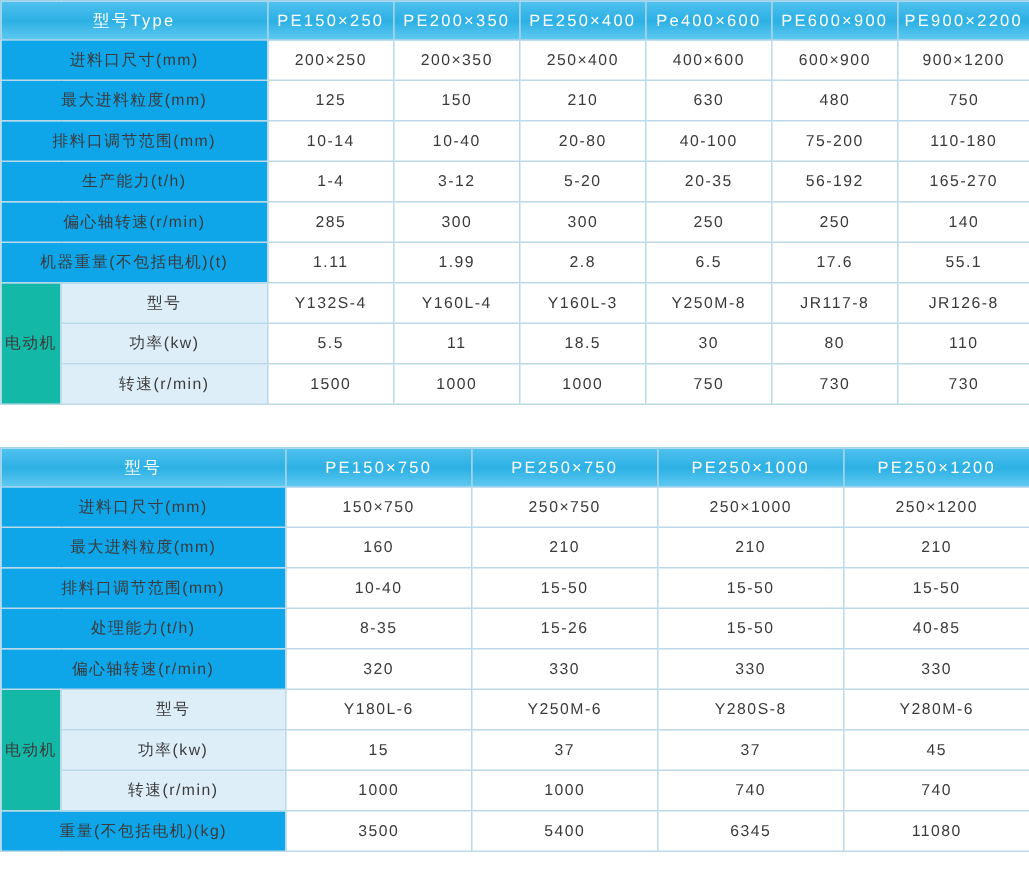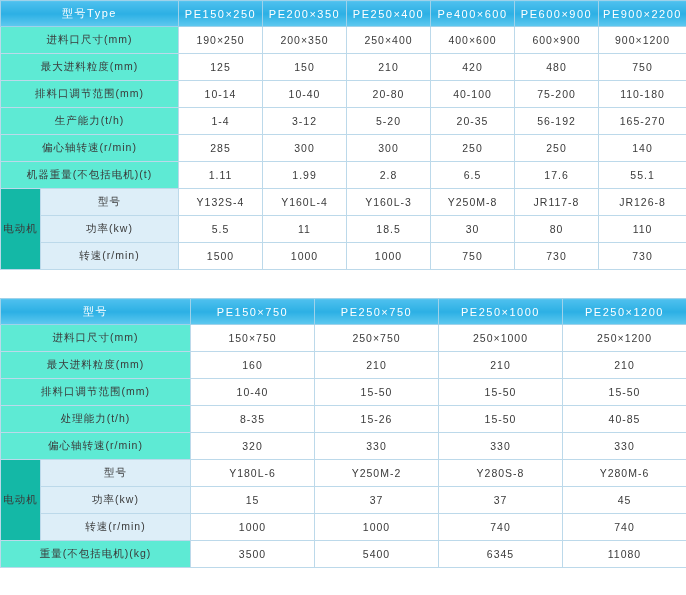--- a/index.html
+++ b/index.html
@@ -40,21 +40,21 @@
   }
   table.spec thead td {
     background: linear-gradient(to bottom, #4ec0ee 0%, #2cb0e4 50%, #5fc9f0 100%);
     color: #ffffff;
     font-size: 11px;
     letter-spacing: 1.5px;
     border: 1px solid #9fd2ea;
     height: 26px;
   }
   .rowlabel {
-    background: #5eead4;
+    background: #0ea5e9;
     color: #3a3a3a;
     font-size: 10.5px;
     letter-spacing: 1px;
   }
   .rowlabel.sub {
     background: #ddeef8;
   }
   .motor-label {
     background: #14b8a6;
     font-size: 10.5px;
@@ -93,33 +93,33 @@
         <td>PE200×350</td>
         <td>PE250×400</td>
         <td>Pe400×600</td>
         <td>PE600×900</td>
         <td>PE900×2200</td>
       </tr>
     </thead>
     <tbody>
       <tr>
         <td colspan="2" class="rowlabel">进料口尺寸(mm)</td>
-        <td class="valcell">190×250</td>
+        <td class="valcell">200×250</td>
         <td class="valcell">200×350</td>
         <td class="valcell">250×400</td>
         <td class="valcell">400×600</td>
         <td class="valcell">600×900</td>
         <td class="valcell">900×1200</td>
       </tr>
       <tr>
         <td colspan="2" class="rowlabel">最大进料粒度(mm)</td>
         <td class="valcell">125</td>
         <td class="valcell">150</td>
         <td class="valcell">210</td>
-        <td class="valcell">420</td>
+        <td class="valcell">630</td>
         <td class="valcell">480</td>
         <td class="valcell">750</td>
       </tr>
       <tr>
         <td colspan="2" class="rowlabel">排料口调节范围(mm)</td>
         <td class="valcell">10-14</td>
         <td class="valcell">10-40</td>
         <td class="valcell">20-80</td>
         <td class="valcell">40-100</td>
         <td class="valcell">75-200</td>
@@ -236,21 +236,21 @@
         <td colspan="2" class="rowlabel">偏心轴转速(r/min)</td>
         <td class="valcell">320</td>
         <td class="valcell">330</td>
         <td class="valcell">330</td>
         <td class="valcell">330</td>
       </tr>
       <tr>
         <td rowspan="3" class="motor-label">电动机</td>
         <td class="rowlabel sub">型号</td>
         <td class="valcell">Y180L-6</td>
-        <td class="valcell">Y250M-2</td>
+        <td class="valcell">Y250M-6</td>
         <td class="valcell">Y280S-8</td>
         <td class="valcell">Y280M-6</td>
       </tr>
       <tr>
         <td class="rowlabel sub">功率(kw)</td>
         <td class="valcell">15</td>
         <td class="valcell">37</td>
         <td class="valcell">37</td>
         <td class="valcell">45</td>
       </tr>

